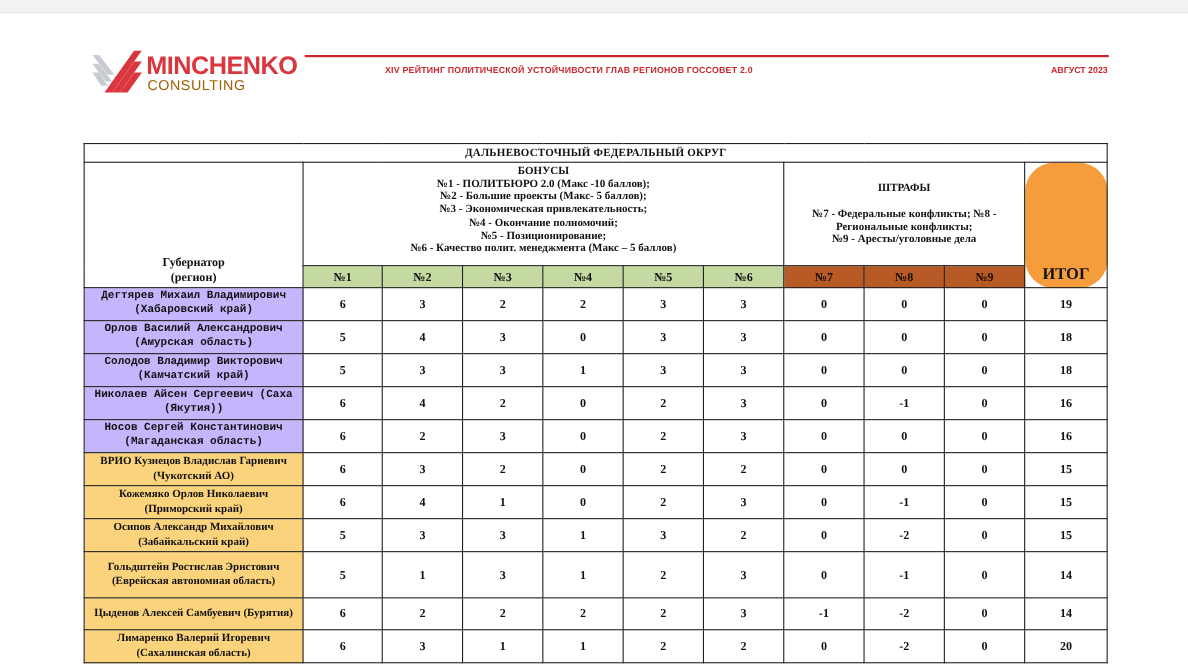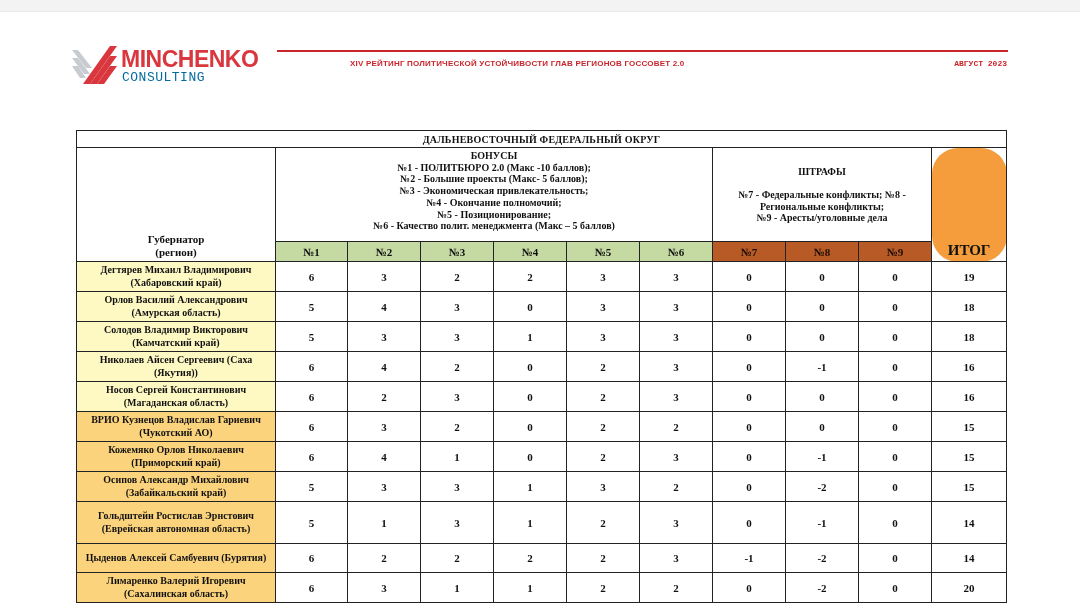--- a/index.html
+++ b/index.html
@@ -7,45 +7,45 @@
     width: 1080px; height: 609px; overflow: hidden;
     background: #ffffff;
     font-family: "Liberation Serif", serif;
     position: relative;
   }
   .topbar {
     position: absolute; left: 0; top: 0; width: 1080px; height: 11px;
     background: #f3f3f3; border-bottom: 1px solid #e8e8e8;
   }
   .logo {
-    position: absolute; left: 72px; top: 46px; width: 200px; height: 44px;
+    position: absolute; left: 84px; top: 46px; width: 200px; height: 44px;
   }
   .logo svg { position: absolute; left: 0; top: 0; }
   .logo-main {
     position: absolute; left: 49px; top: 0px;
     font-family: "Liberation Sans", sans-serif; font-weight: bold;
     font-size: 23px; color: #d9363e; letter-spacing: -0.5px;
   }
   .logo-sub {
     position: absolute; left: 50px; top: 24px;
-    font-family: Liberation Mono, monospace;
-    font-size: 13px; color: #0369a1; letter-spacing: 0.5px;
+    font-family: Liberation Sans, sans-serif;
+    font-size: 13px; color: #a16207; letter-spacing: 0.5px;
   }
   .red-line {
     position: absolute; left: 277px; top: 50px; width: 731px; height: 2px;
     background: #c9252c;
   }
   .report-title {
     position: absolute; left: 350px; top: 59px;
     font-family: "Liberation Sans", sans-serif; font-weight: bold;
     font-size: 8px; color: #c9252c; letter-spacing: 0.2px;
   }
   .report-date {
     position: absolute; right: 73px; top: 59px;
-    font-family: Liberation Mono, monospace; font-weight: bold;
+    font-family: Liberation Sans, sans-serif; font-weight: bold;
     font-size: 8px; color: #c9252c;
   }
   table.rating {
     position: absolute; left: 76px; top: 130px;
     width: 930px; border-collapse: collapse; table-layout: fixed;
     font-family: "Liberation Serif", serif; font-weight: bold; color: #111;
   }
   table.rating td, table.rating th {
     border: 1px solid #222; padding: 0; text-align: center; vertical-align: middle;
   }
@@ -53,21 +53,21 @@
   .hdr-row { height: 94px; }
   .gov-hdr { font-size: 11px; vertical-align: bottom !important; line-height: 13px; padding-bottom: 2px !important; }
   .bonus-hdr { font-size: 10px; line-height: 11.7px; vertical-align: top !important; padding-top: 2px !important; background: #fff; }
   .penalty-hdr { font-size: 10px; line-height: 11.5px; background: #fff; }
   .penalty-hdr .ptitle { margin-bottom: 12px; }
   .total-hdr { background: #f59d3d; font-size: 15px; vertical-align: bottom !important; padding-bottom: 2px !important; border-radius: 26px; }
   .colnum { height: 19px; font-size: 11px; }
   .colnum.bonus { background: #c5d9a3; }
   .colnum.penalty { background: #b85a26; color: #1a0d05; }
   td.gov { font-size: 10px; line-height: 12.5px; padding: 2px 3px !important; }
-  td.gov.green { background: #fef9c3; }
+  td.gov.green { background: #c4b5fd; font-family: Liberation Mono, monospace; }
   td.gov.yellow { background: #fbd37c; }
   td.num { font-size: 11px; background: #fff; }
   tr.r2 { height: 29px; }
   tr.r3 { height: 42px; }
 </style>
 </head>
 <body>
 
 <div class="topbar"></div>
 

